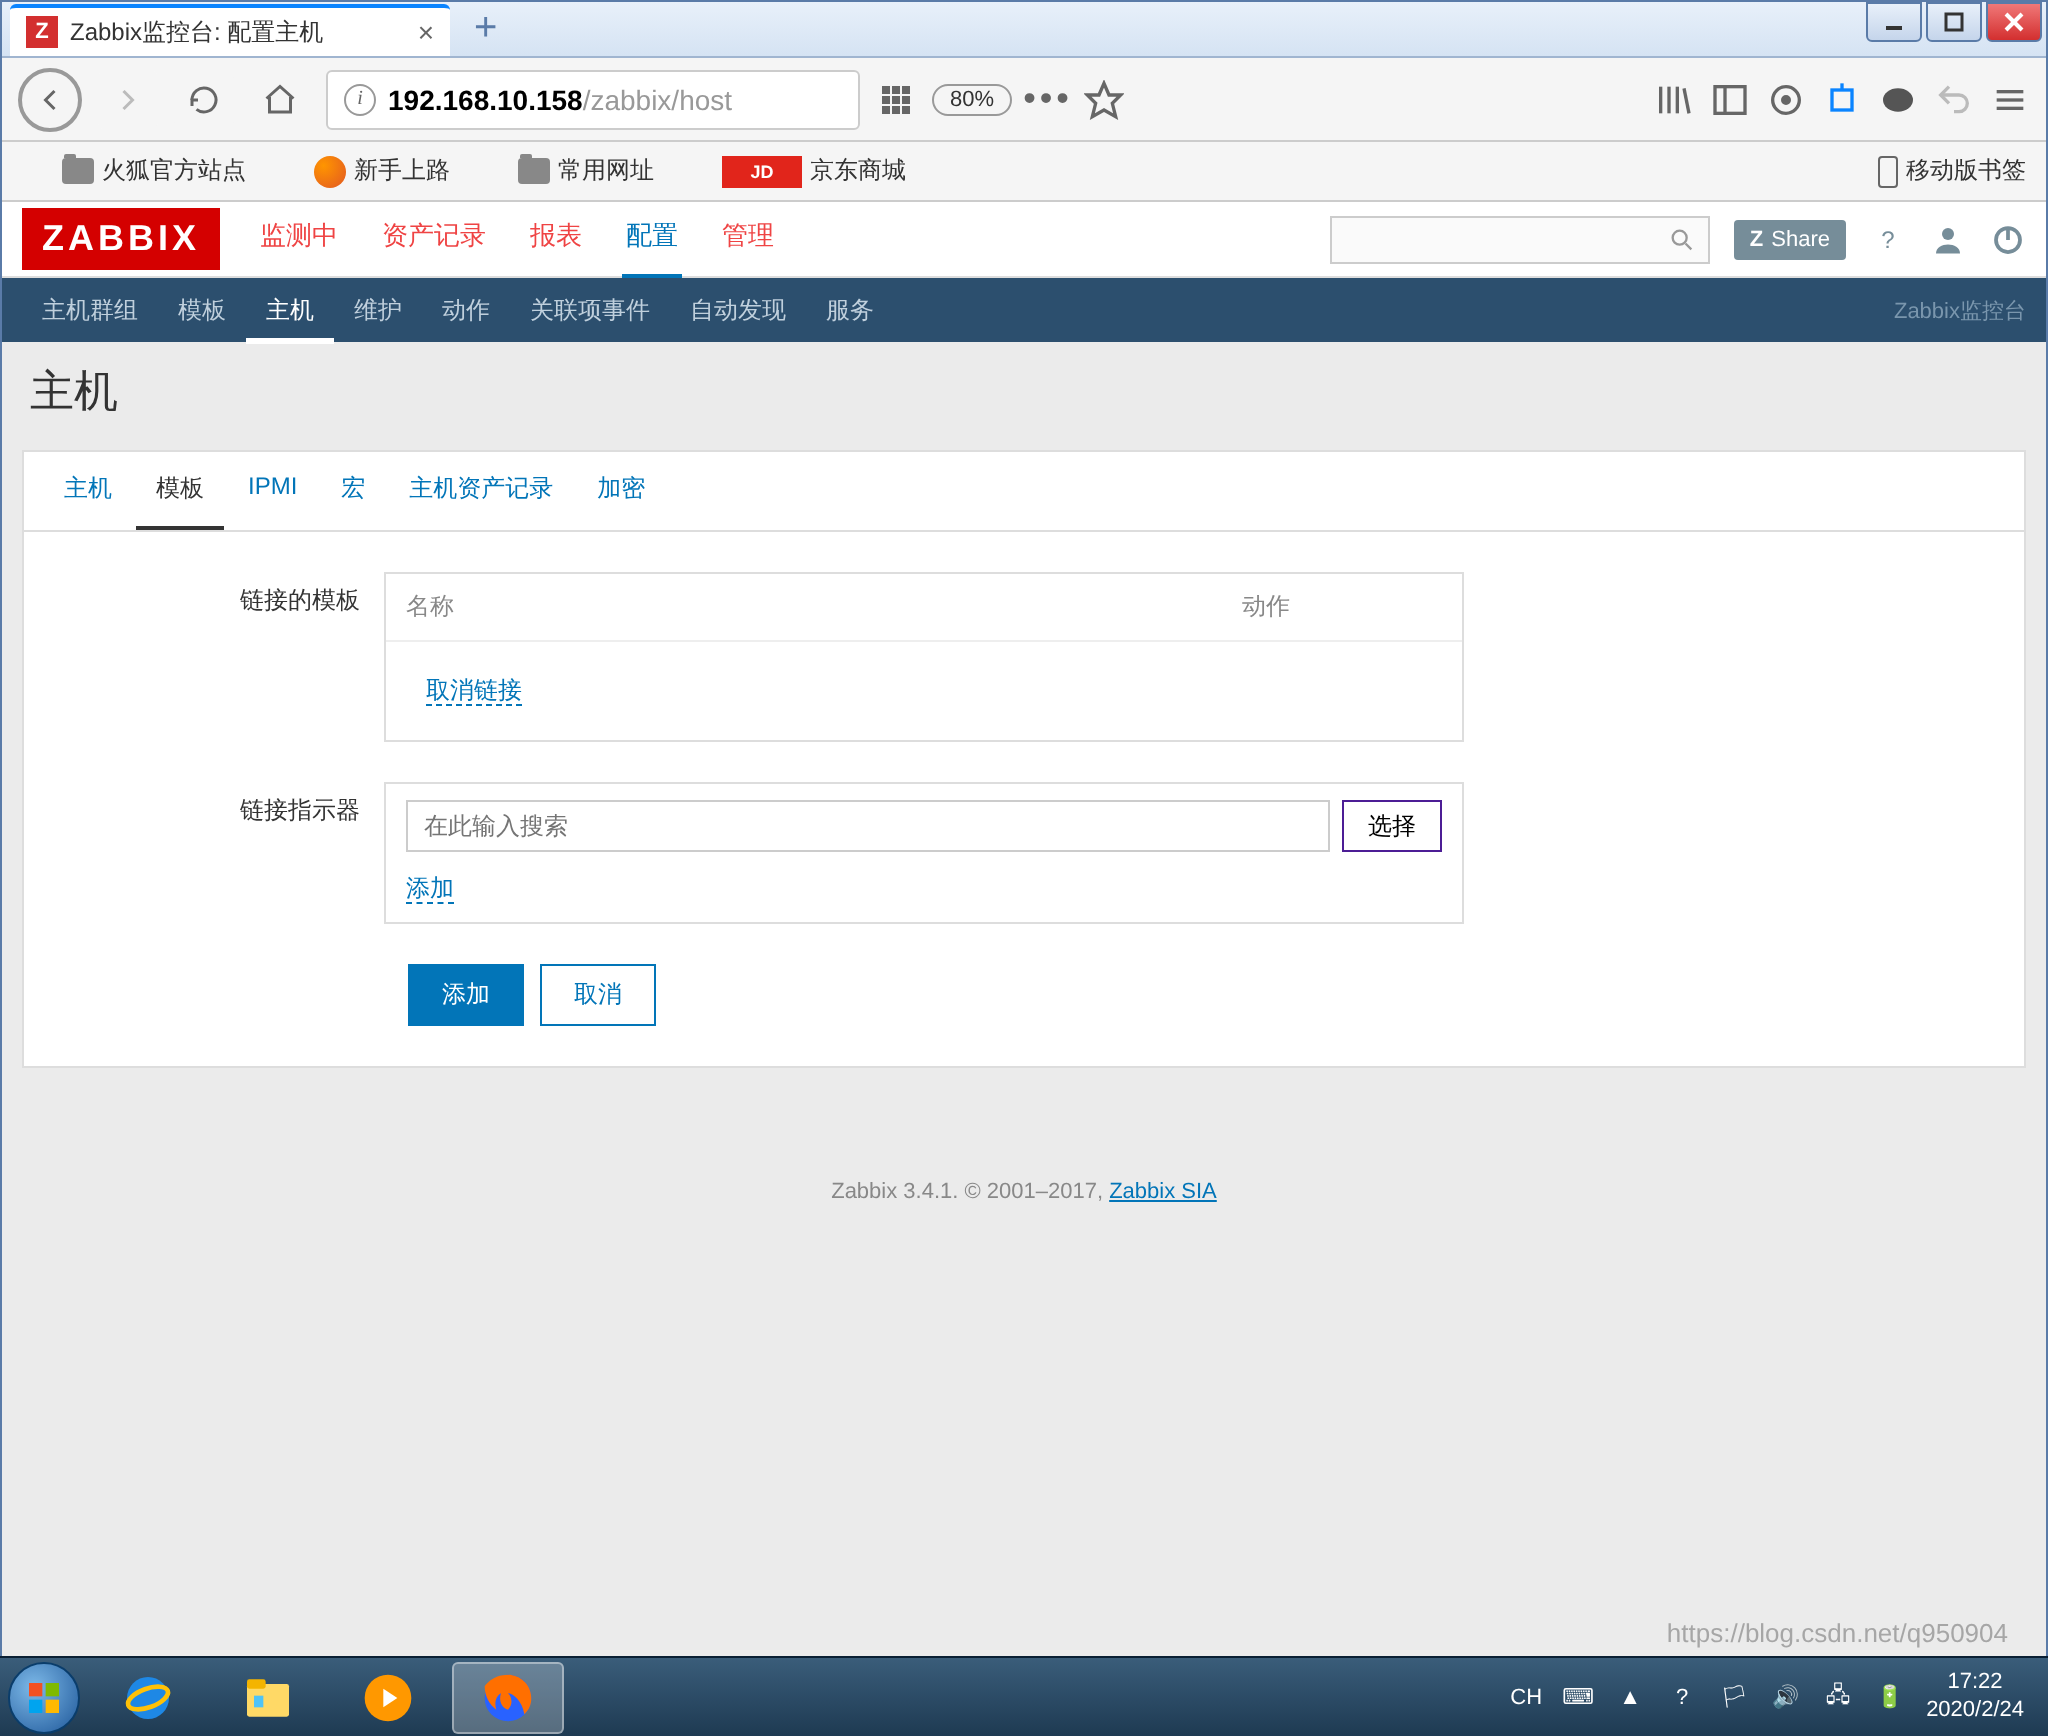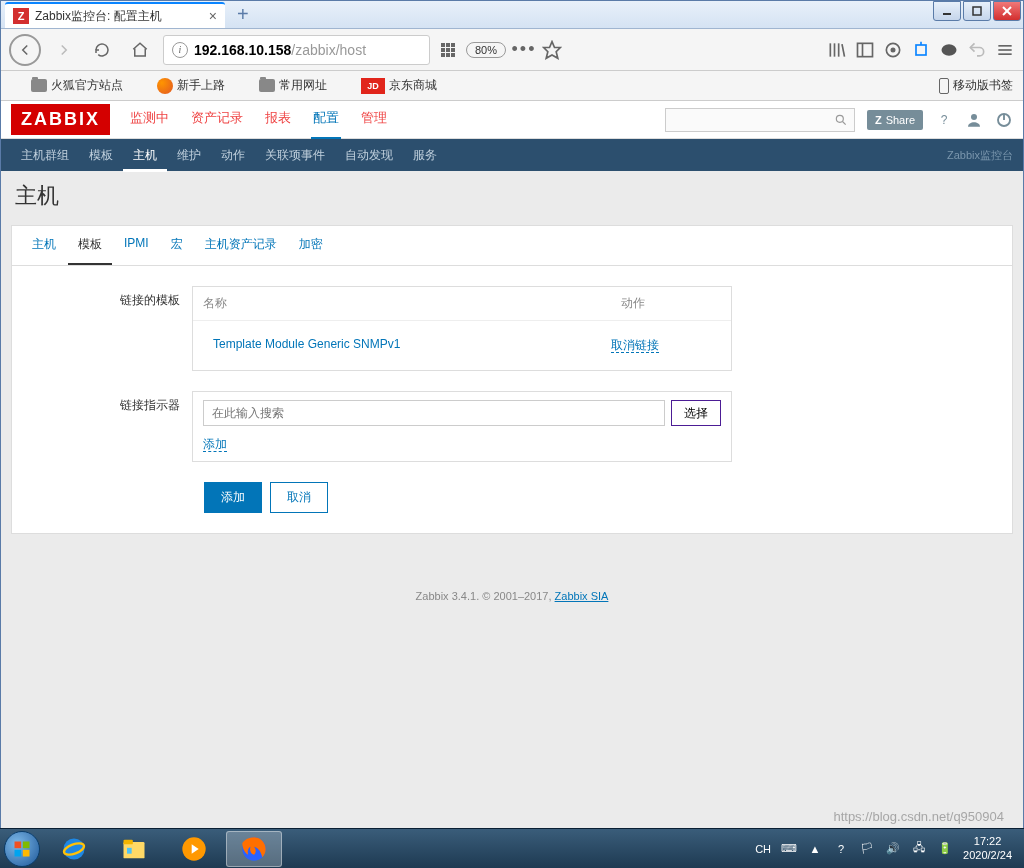--- a/index.html
+++ b/index.html
@@ -32,21 +32,21 @@
     .zoom-pill { border: 1px solid #999; border-radius: 10px; padding: 1px 8px; font-size: 11px; color: #333; }
     .toolbar-icon { width: 20px; height: 20px; color: #666; display: flex; align-items: center; justify-content: center; cursor: pointer; }
     .toolbar-spacer { flex: 1; }
     
     
     .bookmarks-bar { background: #f5f5f5; height: 30px; display: flex; align-items: center; padding: 0 10px; gap: 14px; border-bottom: 1px solid #ccc; font-size: 12px; }
     .bookmark-item { display: flex; align-items: center; gap: 4px; color: #333; cursor: pointer; margin-left: 20px; }
     .bm-folder { width: 16px; height: 13px; background: #888; border-radius: 2px; position: relative; }
     .bm-folder::before { content: ''; position: absolute; top: -2px; left: 1px; width: 6px; height: 2px; background: #888; border-radius: 1px 1px 0 0; }
     .bm-ff { width: 16px; height: 16px; border-radius: 50%; background: radial-gradient(circle at 30% 30%, #ff9500, #e25822); }
-    .bm-jd { width: 24px; height: 16px; background: #e1251b; color: #fff; font-size: 9px; font-weight: bold; display: flex; align-items: center; justify-content: center; }
+    .bm-jd { width: 40px; height: 16px; background: #e1251b; color: #fff; font-size: 9px; font-weight: bold; display: flex; align-items: center; justify-content: center; }
     .bm-mobile { width: 10px; height: 16px; border: 1.5px solid #666; border-radius: 2px; }
     .bookmarks-right { margin-left: auto; }
     
     
     .viewport { flex: 1; background: #ebebeb; overflow: hidden; display: flex; flex-direction: column; }
     .zbx-header { background: #fff; height: 38px; display: flex; align-items: center; padding: 0 10px; gap: 18px; border-bottom: 1px solid #ddd; }
     .zbx-logo { background: #d40000; color: #fff; font-weight: bold; font-size: 18px; letter-spacing: 2px; padding: 5px 10px; }
     .zbx-nav { display: flex; gap: 18px; }
     .zbx-nav-item { color: #ef4444; font-size: 13px; cursor: pointer; padding: 10px 2px; }
     .zbx-nav-item.active { color: #0275b8; border-bottom: 3px solid #0275b8; }
@@ -331,21 +331,20 @@
         <div class="form-body">
           <div class="form-row">
             <div class="form-label">链接的模板</div>
             <div class="form-control">
               <div class="linked-table">
                 <div class="lt-head">
                   <div class="lt-col name">名称</div>
                   <div class="lt-col action">动作</div>
                 </div>
                 <div class="lt-row">
-                  <div class="lt-col name"><span class="lt-link">Template Module Generic SNMPv1</span></div>
                   <div class="lt-col action"><span class="lt-unlink">取消链接</span></div>
                 </div>
               </div>
             </div>
           </div>
 
           <div class="form-row">
             <div class="form-label">链接指示器</div>
             <div class="form-control">
               <div class="indicator-box">

